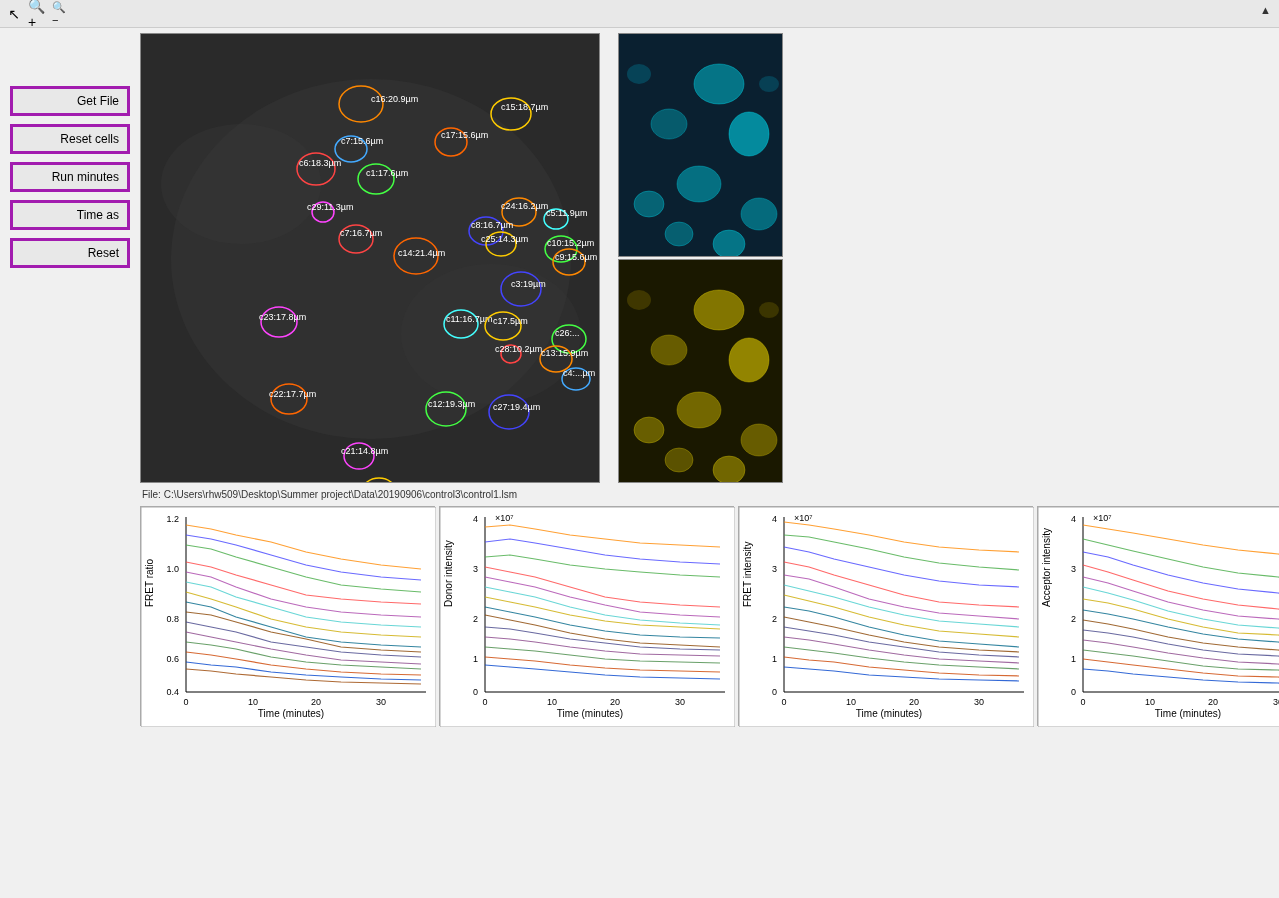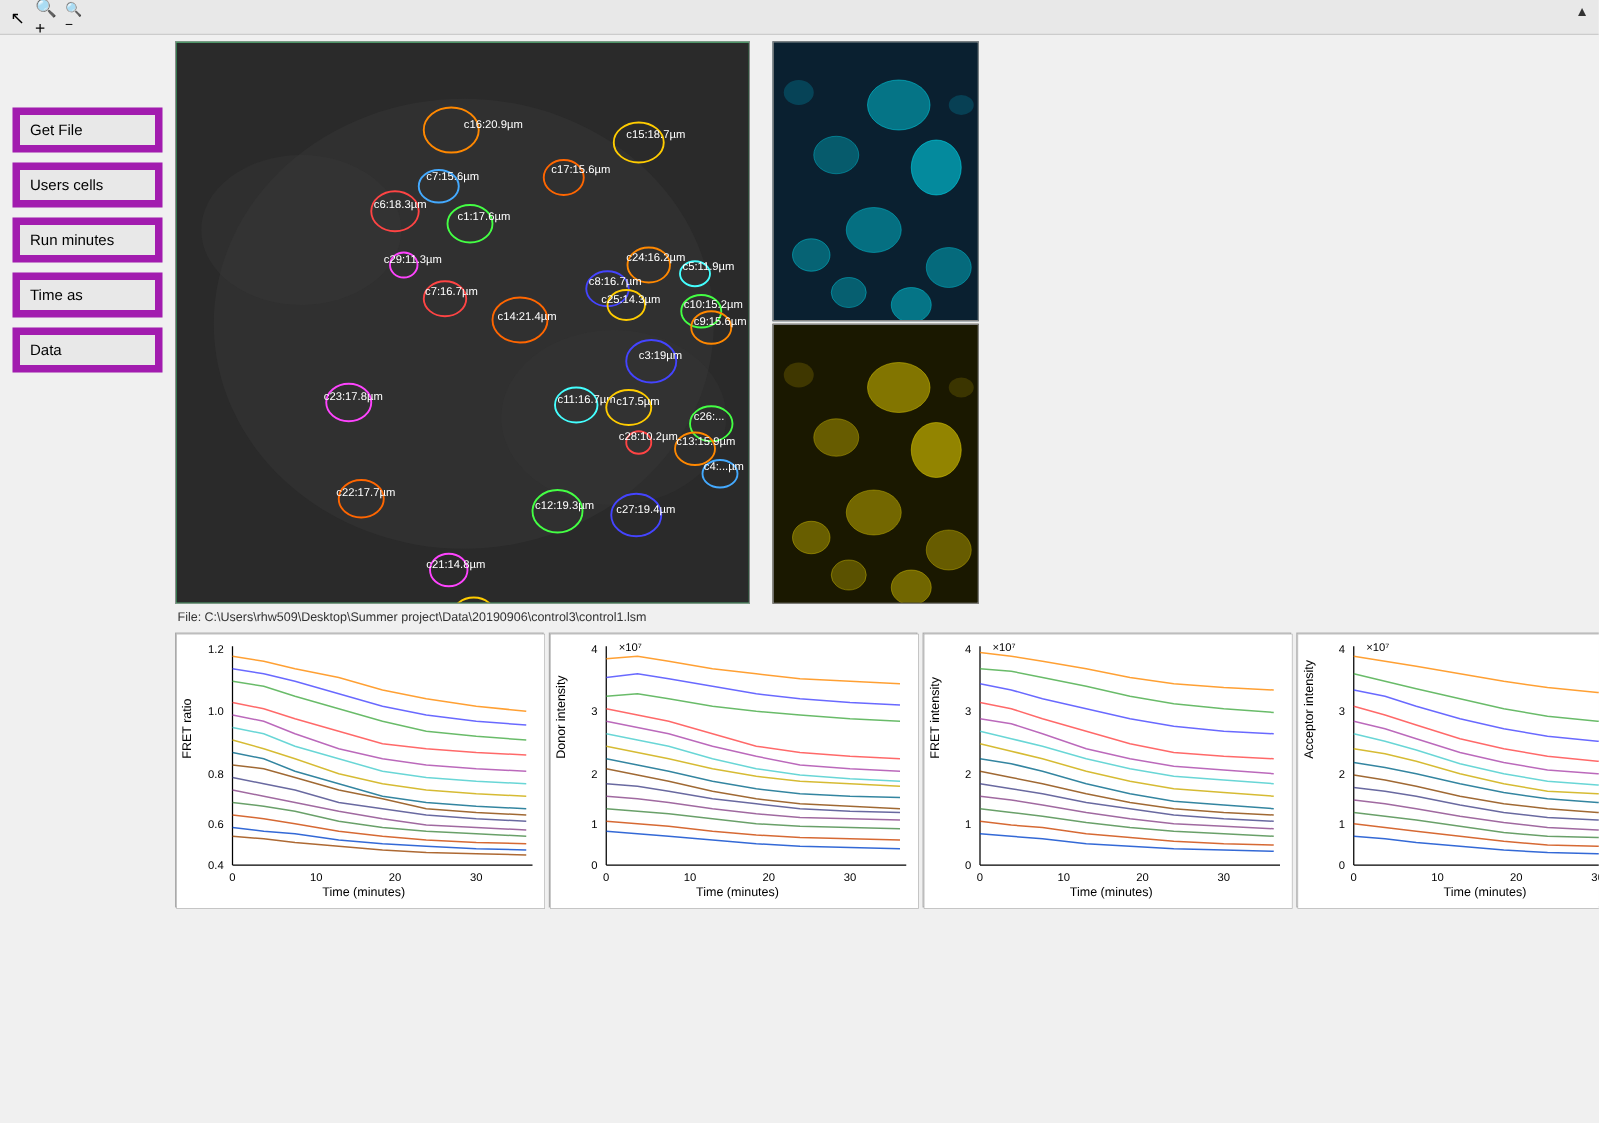--- a/index.html
+++ b/index.html
@@ -39,39 +39,39 @@
       width: 170px;
       padding: 10px;
       display: flex;
       flex-direction: column;
       gap: 8px;
     }
     .btn {
       width: 120px;
       padding: 5px 8px;
       background: #e8e8e8;
-      border: 6px solid #a21caf;
+      border: 3px solid #a21caf;
       cursor: pointer;
       font-size: 12px;
-      text-align: left;
+      text-align: right;
     }
     .center-area {
       flex: 1;
       display: flex;
       flex-direction: column;
       padding-top: 5px;
     }
     .images-row {
       display: flex;
       gap: 10px;
     }
     .microscope-image {
       width: 460px;
       height: 450px;
-      background: #22c55e;
+      background: #fef9c3;
       position: relative;
       overflow: hidden;
       border: 1px solid #888;
     }
     .fluorescence-images {
       width: 165px;
       display: flex;
       flex-direction: column;
       gap: 2px;
     }
@@ -112,24 +112,24 @@
   <div class="toolbar-icon">🔍+</div>
   <div class="toolbar-icon" style="font-size:11px;">🔍−</div>
   <div style="position:absolute;right:8px;top:4px;font-size:11px;color:#333;">▲</div>
 </div>
 
 <div class="main-content">
 
   <div class="left-panel">
     <div style="height:40px;"></div>
     <button class="btn">Get File</button>
-    <button class="btn">Users cells</button>
+    <button class="btn">Reset cells</button>
     <button class="btn">Run minutes</button>
     <button class="btn">Time as</button>
-    <button class="btn">Data</button>
+    <button class="btn">Reset</button>
   </div>
 
   <div class="center-area">
     <div class="images-row">
 
       <div class="microscope-image">
         <svg width="460" height="450">
 
           <defs>
             <filter id="noise">

